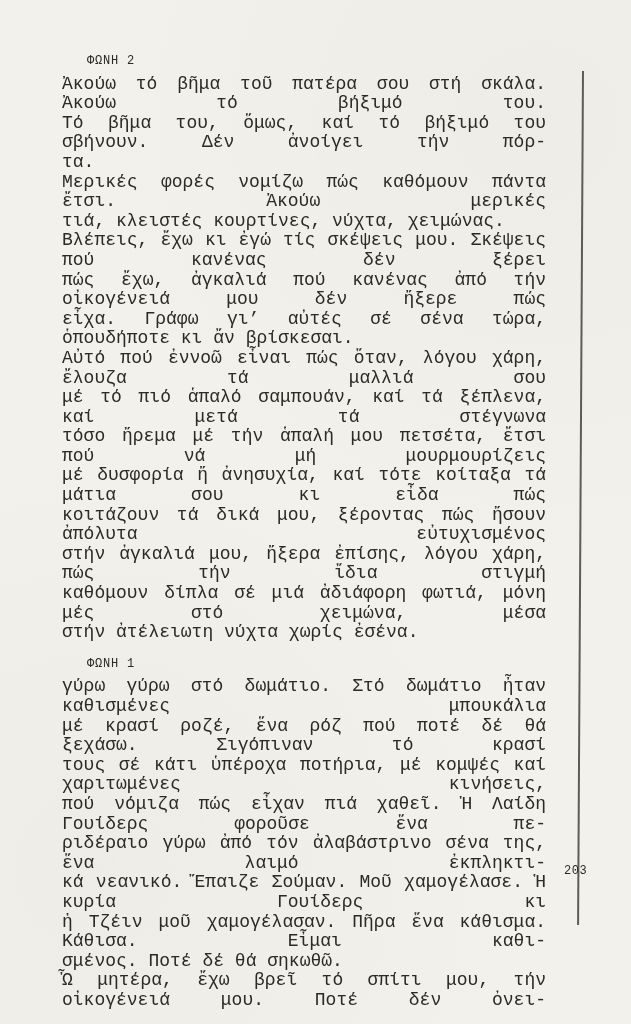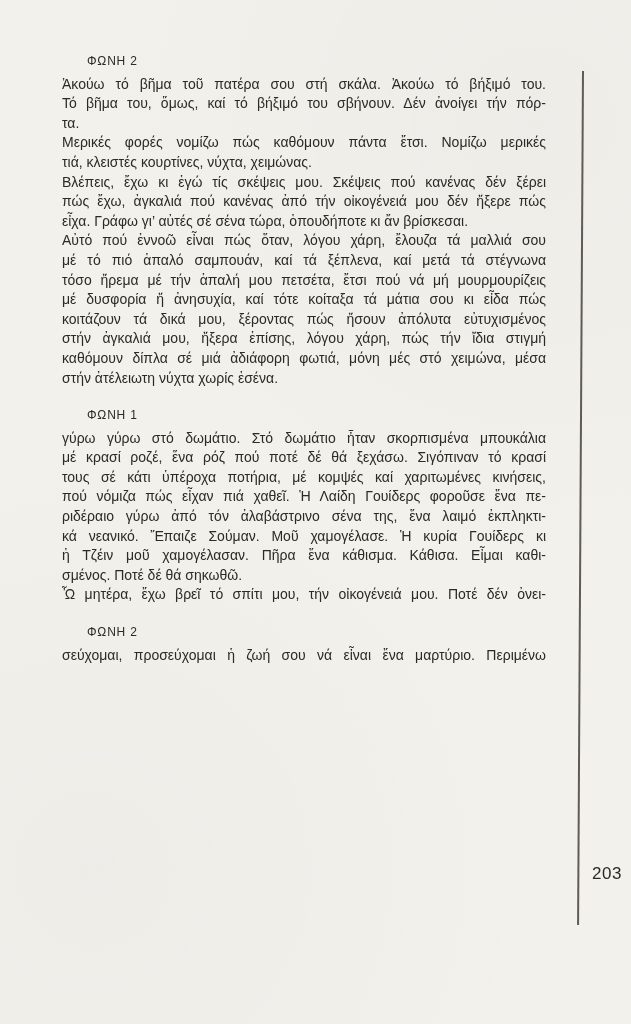--- a/index.html
+++ b/index.html
@@ -8,41 +8,41 @@
   }
   .page {
     position: relative;
     width: 631px;
     height: 1024px;
     overflow: hidden;
     background:
       radial-gradient(circle at 85% 12%, rgba(0,0,0,0.018), transparent 45%),
       radial-gradient(circle at 15% 85%, rgba(0,0,0,0.018), transparent 45%),
       var(--paper, #f2f1ec);
-    font-family: Liberation Sans, sans-serif;
+    font-family: Liberation Mono, monospace;
     color: var(--ink, #2b2a26);
   }
   .text-block {
     position: absolute;
     left: 62px;
     top: 52px;
     width: 484px;
   }
   section { display: block; }
-  section:not(:first-child) { margin-top: 18px; }
+  section:not(:first-child) { margin-top: 12px; }
   .sec-header {
     font-size: 12px;
     letter-spacing: 0.8px;
     line-height: 19.6px;
     padding-left: 25px;
     margin-bottom: 3px;
   }
   .para { margin: 0; }
   .line {
-    font-size: 14px;
+    font-size: 18px;
     line-height: 19.6px;
     text-align: justify;
     text-align-last: justify;
     white-space: normal;
   }
   .line.last {
     text-align-last: left;
   }
   .page-edge-line {
     position: absolute;
@@ -50,41 +50,41 @@
     top: 71px;
     width: 1.5px;
     height: 854px;
     background: #45423e;
     opacity: 0.85;
     transform: rotate(0.33deg);
     transform-origin: top center;
   }
   .page-number {
     position: absolute;
-    left: 592px;
+    left: 564px;
     top: 864px;
-    font-size: 17px;
+    font-size: 12px;
     letter-spacing: 0.5px;
     color: var(--ink, #2b2a26);
   }
 </style>
 </head>
 <body>
 
 <div class="page">
   <div class="text-block" id="sections-root">
       <section>
         <div class="sec-header">ΦΩΝΗ 2</div>
         <div class="para">
           <div class="line">Ἀκούω τό βῆμα τοῦ πατέρα σου στή σκάλα. Ἀκούω τό βήξιμό του.</div>
           <div class="line">Τό βῆμα του, ὅμως, καί τό βήξιμό του σβήνουν. Δέν ἀνοίγει τήν πόρ-</div>
           <div class="line last">τα.</div>
         </div>
         <div class="para">
-          <div class="line">Μερικές φορές νομίζω πώς καθόμουν πάντα ἔτσι. Νομίζω μερικές</div>
+          <div class="line">Μερικές φορές νομίζω πώς καθόμουν πάντα ἔτσι. Ἀκούω μερικές</div>
           <div class="line last">τιά, κλειστές κουρτίνες, νύχτα, χειμώνας.</div>
         </div>
         <div class="para">
           <div class="line">Βλέπεις, ἔχω κι ἐγώ τίς σκέψεις μου. Σκέψεις πού κανένας δέν ξέρει</div>
           <div class="line">πώς ἔχω, ἀγκαλιά πού κανένας ἀπό τήν οἰκογένειά μου δέν ἤξερε πώς</div>
           <div class="line last">εἶχα. Γράφω γι’ αὐτές σέ σένα τώρα, ὁπουδήποτε κι ἄν βρίσκεσαι.</div>
         </div>
         <div class="para">
           <div class="line">Αὐτό πού ἐννοῶ εἶναι πώς ὅταν, λόγου χάρη, ἔλουζα τά μαλλιά σου</div>
           <div class="line">μέ τό πιό ἁπαλό σαμπουάν, καί τά ξέπλενα, καί μετά τά στέγνωνα</div>
@@ -92,21 +92,21 @@
           <div class="line">μέ δυσφορία ἤ ἀνησυχία, καί τότε κοίταξα τά μάτια σου κι εἶδα πώς</div>
           <div class="line">κοιτάζουν τά δικά μου, ξέροντας πώς ἤσουν ἀπόλυτα εὐτυχισμένος</div>
           <div class="line">στήν ἀγκαλιά μου, ἤξερα ἐπίσης, λόγου χάρη, πώς τήν ἴδια στιγμή</div>
           <div class="line">καθόμουν δίπλα σέ μιά ἀδιάφορη φωτιά, μόνη μές στό χειμώνα, μέσα</div>
           <div class="line last">στήν ἀτέλειωτη νύχτα χωρίς ἐσένα.</div>
         </div>
       </section>
       <section>
         <div class="sec-header">ΦΩΝΗ 1</div>
         <div class="para">
-          <div class="line">γύρω γύρω στό δωμάτιο. Στό δωμάτιο ἦταν σκορπισμένα μπουκάλια</div>
+          <div class="line">γύρω γύρω στό δωμάτιο. Στό δωμάτιο ἦταν καθισμένες μπουκάλια</div>
           <div class="line">μέ κρασί ροζέ, ἕνα ρόζ πού ποτέ δέ θά ξεχάσω. Σιγόπιναν τό κρασί</div>
           <div class="line">τους σέ κάτι ὑπέροχα ποτήρια, μέ κομψές καί χαριτωμένες κινήσεις,</div>
           <div class="line">πού νόμιζα πώς εἶχαν πιά χαθεῖ. Ἡ Λαίδη Γουίδερς φοροῦσε ἕνα πε-</div>
           <div class="line">ριδέραιο γύρω ἀπό τόν ἀλαβάστρινο σένα της, ἕνα λαιμό ἐκπληκτι-</div>
           <div class="line">κά νεανικό. Ἔπαιζε Σούμαν. Μοῦ χαμογέλασε. Ἡ κυρία Γουίδερς κι</div>
           <div class="line">ἡ Τζέιν μοῦ χαμογέλασαν. Πῆρα ἕνα κάθισμα. Κάθισα. Εἶμαι καθι-</div>
           <div class="line last">σμένος. Ποτέ δέ θά σηκωθῶ.</div>
         </div>
         <div class="para">
           <div class="line">Ὦ μητέρα, ἔχω βρεῖ τό σπίτι μου, τήν οἰκογένειά μου. Ποτέ δέν ὀνει-</div>

